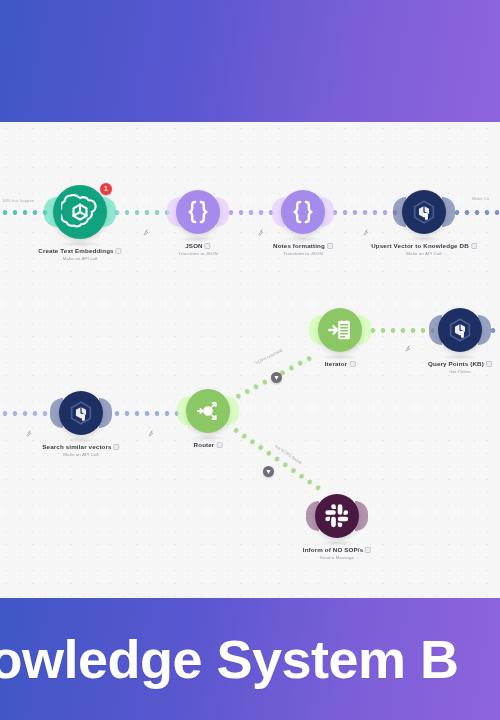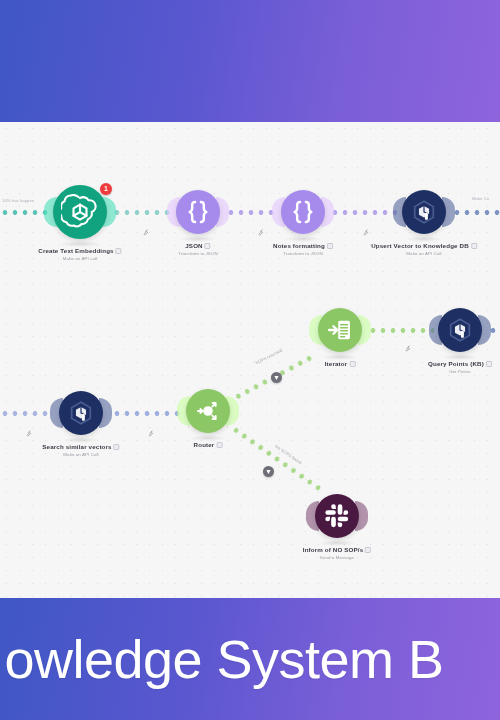--- a/index.html
+++ b/index.html
@@ -29,21 +29,21 @@
       radial-gradient(circle, #dedede 0.7px, transparent 0.8px);
     background-size: 13px 13px;
     overflow: hidden;
   }
 
   
   #banner-title {
     position: absolute; left: 0; top: 598px; width: 448px; height: 122px;
     display: flex; align-items: center; justify-content: center;
     color: #ffffff;
-    font-size: 54px; font-weight: 400; letter-spacing: -0.5px;
+    font-size: 54px; font-weight: 700; letter-spacing: -0.5px;
     white-space: nowrap;
     text-shadow: 0 1px 2px rgba(0,0,0,.07);
   }
 
   
   .module { position: absolute; width: 0; height: 0; }
   .bulb {
     position: absolute; left: 50%; top: 50%;
     transform: translate(-50%,-50%);
     border-radius: 50%;

